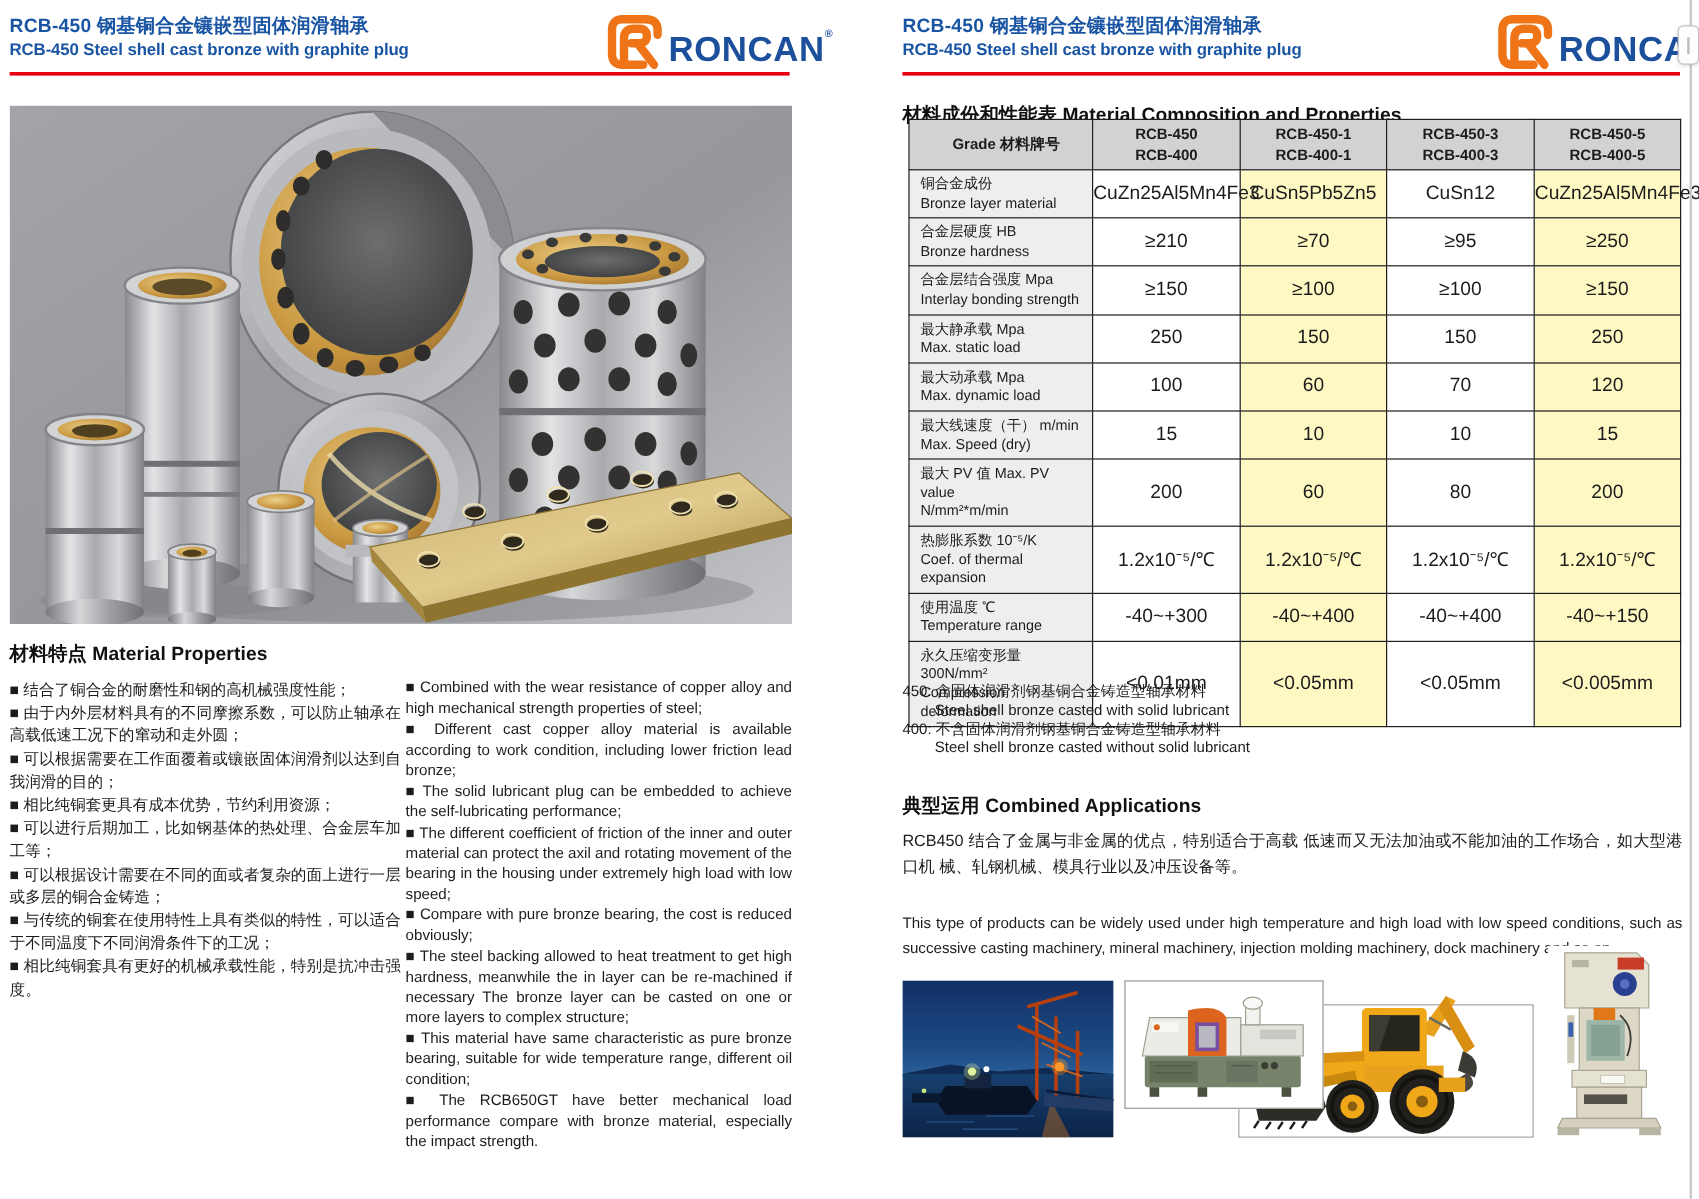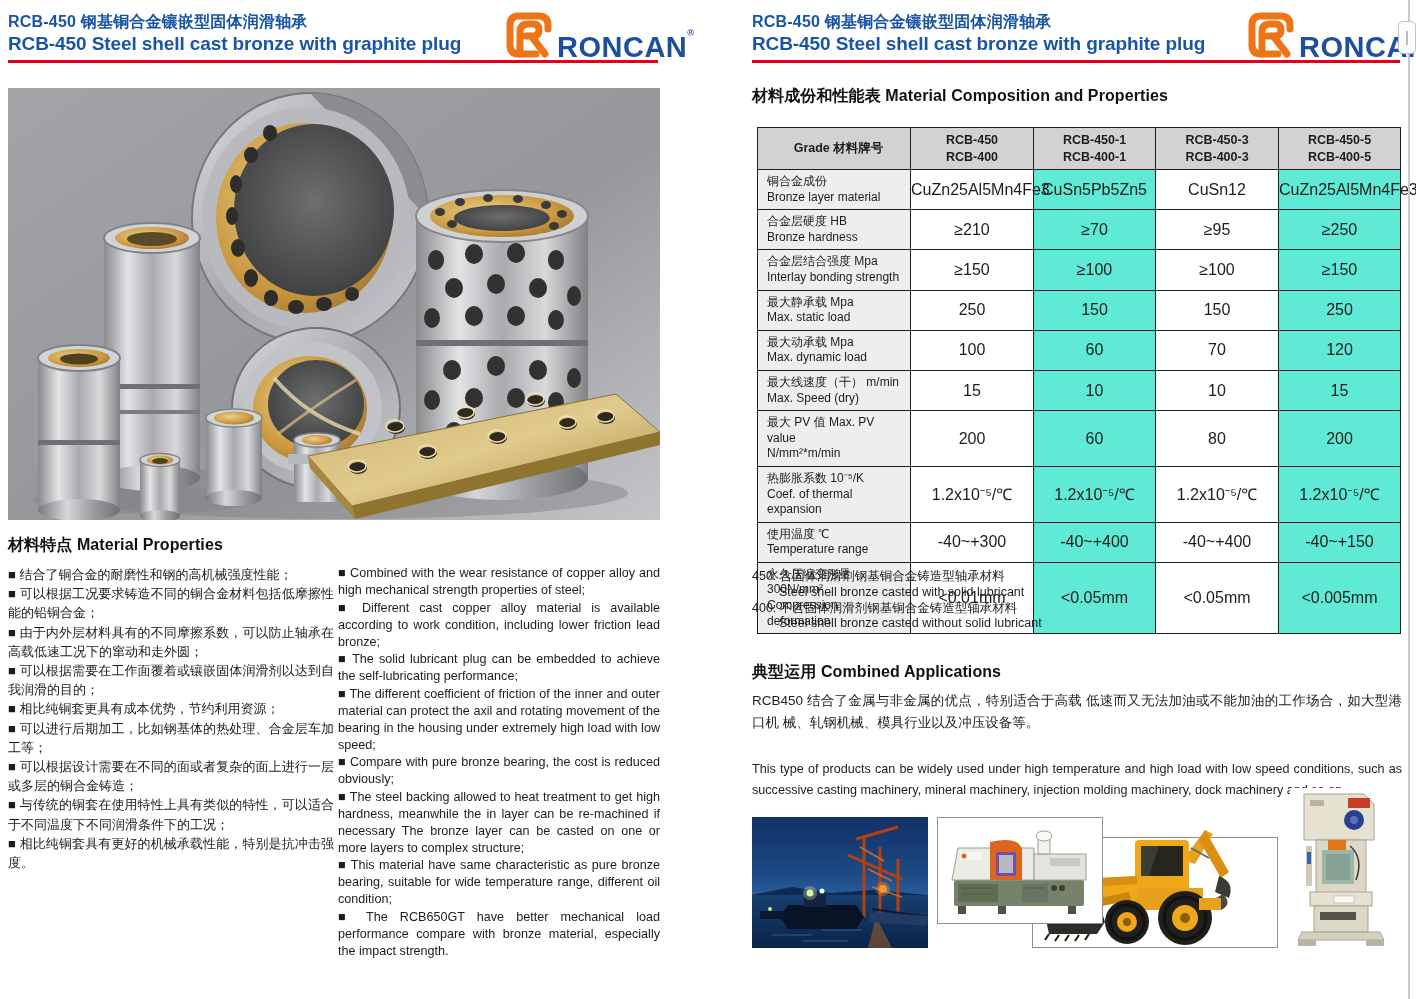--- a/index.html
+++ b/index.html
@@ -2,43 +2,43 @@
 <html><head>
 <meta charset="utf-8">
 <style>
   * { margin:0; padding:0; box-sizing:border-box; }
   html,body { width:1416px; height:999px; }
   body { position:relative; background:#fff; font-family:"Liberation Sans",sans-serif; color:#1c1c1c; overflow:hidden; }
   .abs { position:absolute; }
 
   
   .title-zh { font-size:16px; font-weight:bold; color:#1a55a3; letter-spacing:.2px; white-space:nowrap; }
-  .title-en { font-size:19px; font-weight:bold; color:#1a55a3; letter-spacing:-.1px; white-space:nowrap; }
+  .title-en { font-size:14px; font-weight:bold; color:#1a55a3; letter-spacing:-.1px; white-space:nowrap; }
   .red-rule { height:3px; background:#e60012; }
 
-  .logo { display:flex; align-items:flex-end; gap:5px; }
+  .logo { display:flex; align-items:center; gap:5px; }
   .logo-text { font-size:29px; font-weight:bold; color:#1c4f9c; letter-spacing:.5px; line-height:1; margin-top:9px; }
   .logo-reg { font-size:9px; font-weight:bold; color:#1c4f9c; vertical-align:top; position:relative; top:-4px; }
 
   .section-heading { font-size:16px; font-weight:bold; color:#101010; letter-spacing:.1px; }
 
   
   .bullets { line-height:19.2px; }
   .bullet { text-align:justify; }
   .bullet.zh { font-size:13px; }
   .bullet.en { font-size:12.6px; line-height:17px; margin-bottom:0.5px; }
 
   
   table.spec { border-collapse:collapse; table-layout:fixed; width:643px; }
   table.spec th, table.spec td { border:1px solid #1d1d1d; vertical-align:middle; }
   table.spec th { background:#d2d2d2; font-size:12.5px; font-weight:bold; height:42px; text-align:center; line-height:1.3; }
   th.corner { text-align:left; padding-left:9px; font-size:12.5px; }
   td.lbl { background:#eeeeee; padding:4px 6px 4px 9px; font-size:12px; line-height:1.3; height:40px; }
   td.val { font-size:16px; text-align:center; background:#ffffff; }
-  td.val.alt { background:#5eead4; }
+  td.val.alt { background:#fef9c3; }
 
   .fn { font-size:12.5px; line-height:15.8px; }
   .fn.ind { padding-left:27px; }
 
   .app-zh { font-size:13.5px; line-height:22px; text-align:justify; }
   .app-en { font-size:12.6px; line-height:21px; text-align:justify; }
 
   .photo-frame { border:1px solid #8f8f8f; background:#fff; }
 
   
@@ -250,21 +250,20 @@
             <ellipse cx="597" cy="328" rx="9" ry="6" fill="none" stroke="#efe0ae" stroke-width="1.5"></ellipse>
         </g>
       </g>
     </svg>
   </div>
 
   <div class="abs section-heading" style="left:8px;top:535px;">材料特点 Material Properties</div>
 
   <div class="abs bullets" style="left:8px;top:565px;width:326px;">
       <p class="bullet zh">■ 结合了铜合金的耐磨性和钢的高机械强度性能；</p>
-      <p class="bullet zh">■ 可以根据工况要求铸造不同的铜合金材料包括低摩擦性能的铅铜合金；</p>
       <p class="bullet zh">■ 由于内外层材料具有的不同摩擦系数，可以防止轴承在高载低速工况下的窜动和走外圆；</p>
       <p class="bullet zh">■ 可以根据需要在工作面覆着或镶嵌固体润滑剂以达到自 我润滑的目的；</p>
       <p class="bullet zh">■ 相比纯铜套更具有成本优势，节约利用资源；</p>
       <p class="bullet zh">■ 可以进行后期加工，比如钢基体的热处理、合金层车加 工等；</p>
       <p class="bullet zh">■ 可以根据设计需要在不同的面或者复杂的面上进行一层 或多层的铜合金铸造；</p>
       <p class="bullet zh">■ 与传统的铜套在使用特性上具有类似的特性，可以适合 于不同温度下不同润滑条件下的工况；</p>
       <p class="bullet zh">■ 相比纯铜套具有更好的机械承载性能，特别是抗冲击强度。</p>
     </div>
   <div class="abs bullets" style="left:338px;top:565px;width:322px;">
       <p class="bullet en">■ Combined with the wear resistance of copper alloy and high mechanical strength properties of steel;</p>
@@ -291,21 +290,21 @@
         <path d="M 26 25 L 39 42" fill="none" stroke="#ee7417" stroke-width="7" stroke-linecap="round"></path>
       </svg>
     </span>
     <span class="logo-text"><span>RONCAN</span></span>
   </div>
 
   <div class="abs red-rule" style="left:44px;top:60px;width:648px;"></div>
 
   <div class="abs section-heading" style="left:44px;top:86px;">材料成份和性能表 Material Composition and Properties</div>
 
-  <table class="spec abs" style="left:49px;top:127px;">
+  <table class="spec abs" style="left:49px;top:99px;">
     <colgroup>
         <col style="width:153px">
         <col style="width:123px">
         <col style="width:122px">
         <col style="width:123px">
         <col style="width:122px">
       </colgroup>
     <thead>
       <tr>
         <th class="corner">Grade 材料牌号</th>

